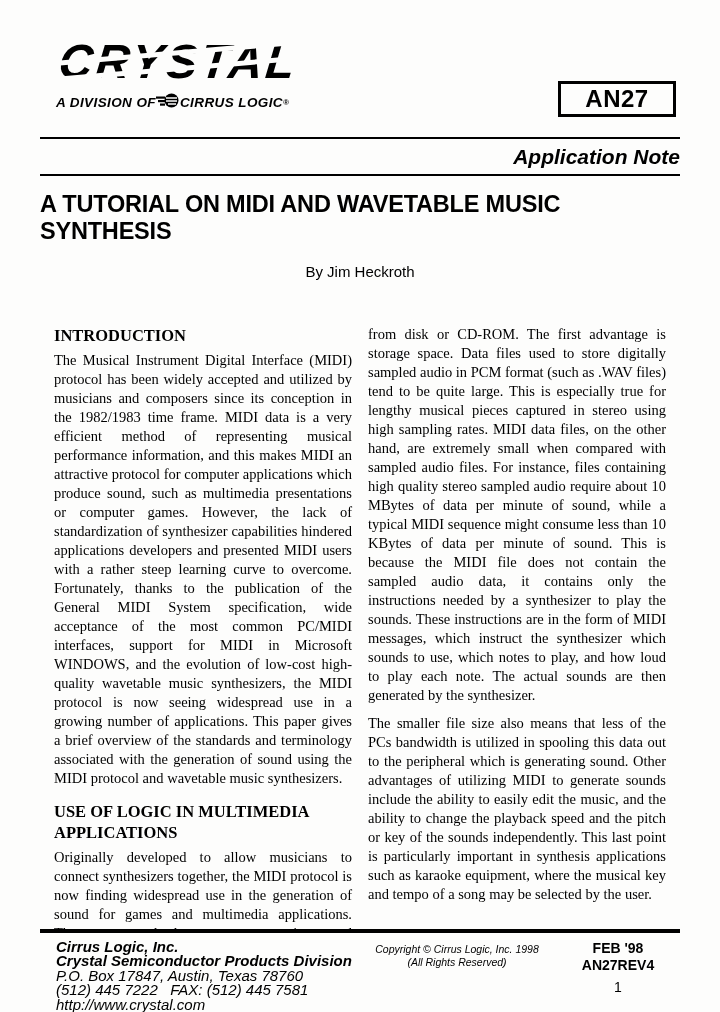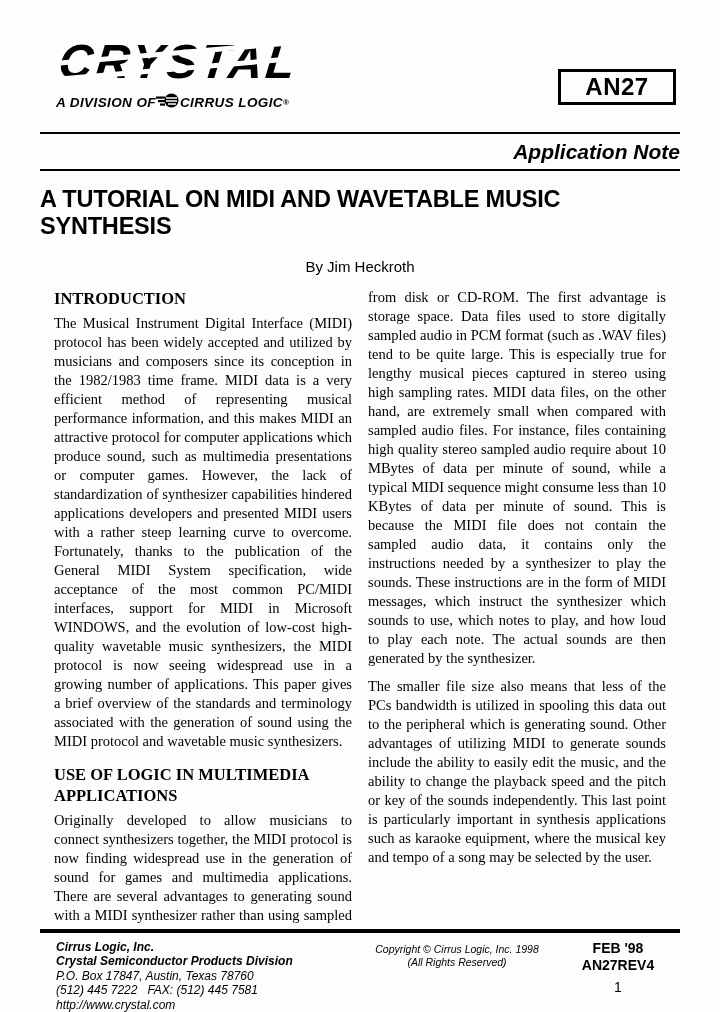--- a/index.html
+++ b/index.html
@@ -31,21 +31,21 @@
   .stripe1{top:17px;}
   .stripe2{top:33px;}
   .tagline{
     display:flex;align-items:center;
     margin-top:2px;
     font-style:italic;font-weight:bold;font-size:13.5px;letter-spacing:.4px;
     white-space:nowrap;
   }
   .reg{font-size:8px;vertical-align:top;font-weight:bold;}
   .docnum{
-    margin-top:35px;margin-right:4px;
+    margin-top:47px;margin-right:4px;
     border:3px solid #000;
     width:112px;height:30px;
     display:flex;align-items:center;justify-content:center;
     font-weight:bold;font-size:24px;letter-spacing:.5px;
   }
   
   .rule-thin{border-top:2px solid #000;margin-top:20px;}
   .banner{
     text-align:right;
     font-weight:bold;font-style:italic;
@@ -59,37 +59,37 @@
     font-family:"Liberation Sans",sans-serif;
   }
   .byline{text-align:center;font-size:15px;margin-top:18px;}
   
   .columns{
     display:flex;gap:16px;
     padding:0 14px;margin-top:13px;
     flex:1;overflow:hidden;
     font-family:"Liberation Serif",serif;
   }
-  .col{flex:1;min-width:0;}
+  .col{flex:1;min-width:0;margin-top:32px;}
   .col h2{
     font-family:"Liberation Serif",serif;
     font-size:16.5px;line-height:21px;
     font-weight:bold;margin:0 0 5px 0;
   }
   .col h2.later{margin-top:13px;}
   .col p{
     font-size:14.5px;line-height:19px;
     text-align:justify;
     margin:0 0 9px 0;
   }
   
   .ftr{margin-top:auto;}
   .rule-thick{border-top:4px solid #000;}
   .ftr-cols{display:flex;padding:7px 0 0 0;}
-  .f-left{width:300px;margin-left:16px;font-size:12px;font-style:italic;line-height:14.5px;}
+  .f-left{width:300px;margin-left:16px;font-size:15px;font-style:italic;line-height:14.5px;}
   .f-left .b{font-weight:bold;}
   .f-left .pre{white-space:pre-wrap;}
   .f-center{flex:1;text-align:center;font-size:10.5px;font-style:italic;line-height:13px;padding-top:3px;}
   .f-right{width:120px;text-align:center;margin-right:2px;font-size:14px;line-height:17px;}
   .f-right .b{font-weight:bold;}
   .f-right .pagenum{margin-top:5px;font-weight:400;}
 </style>
 </head>
 <body>
 

